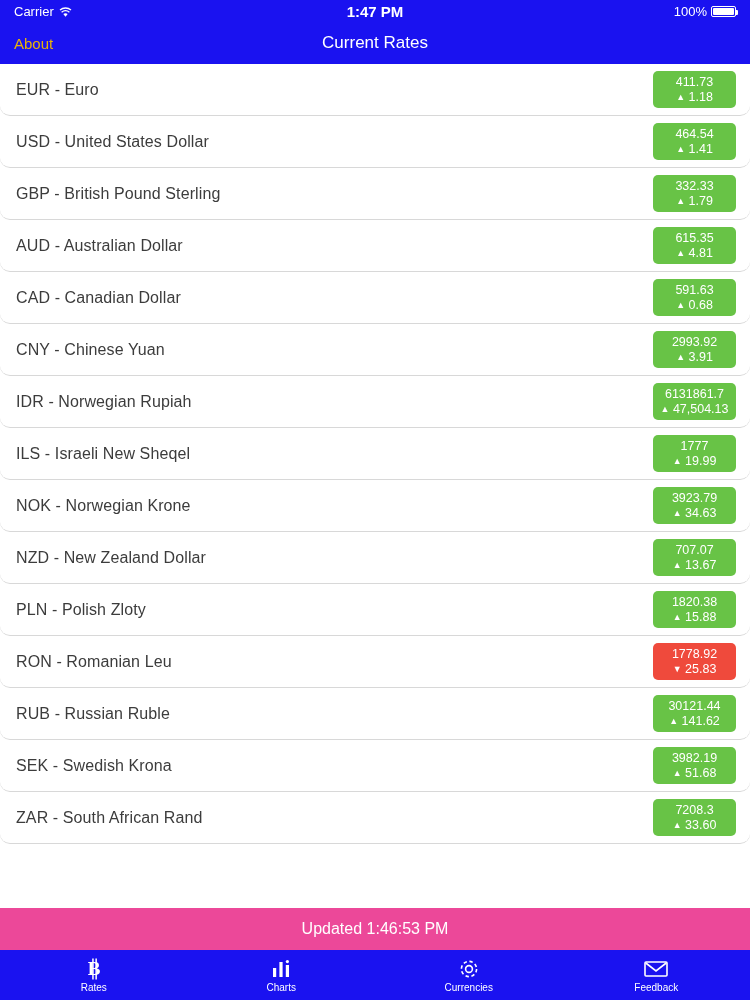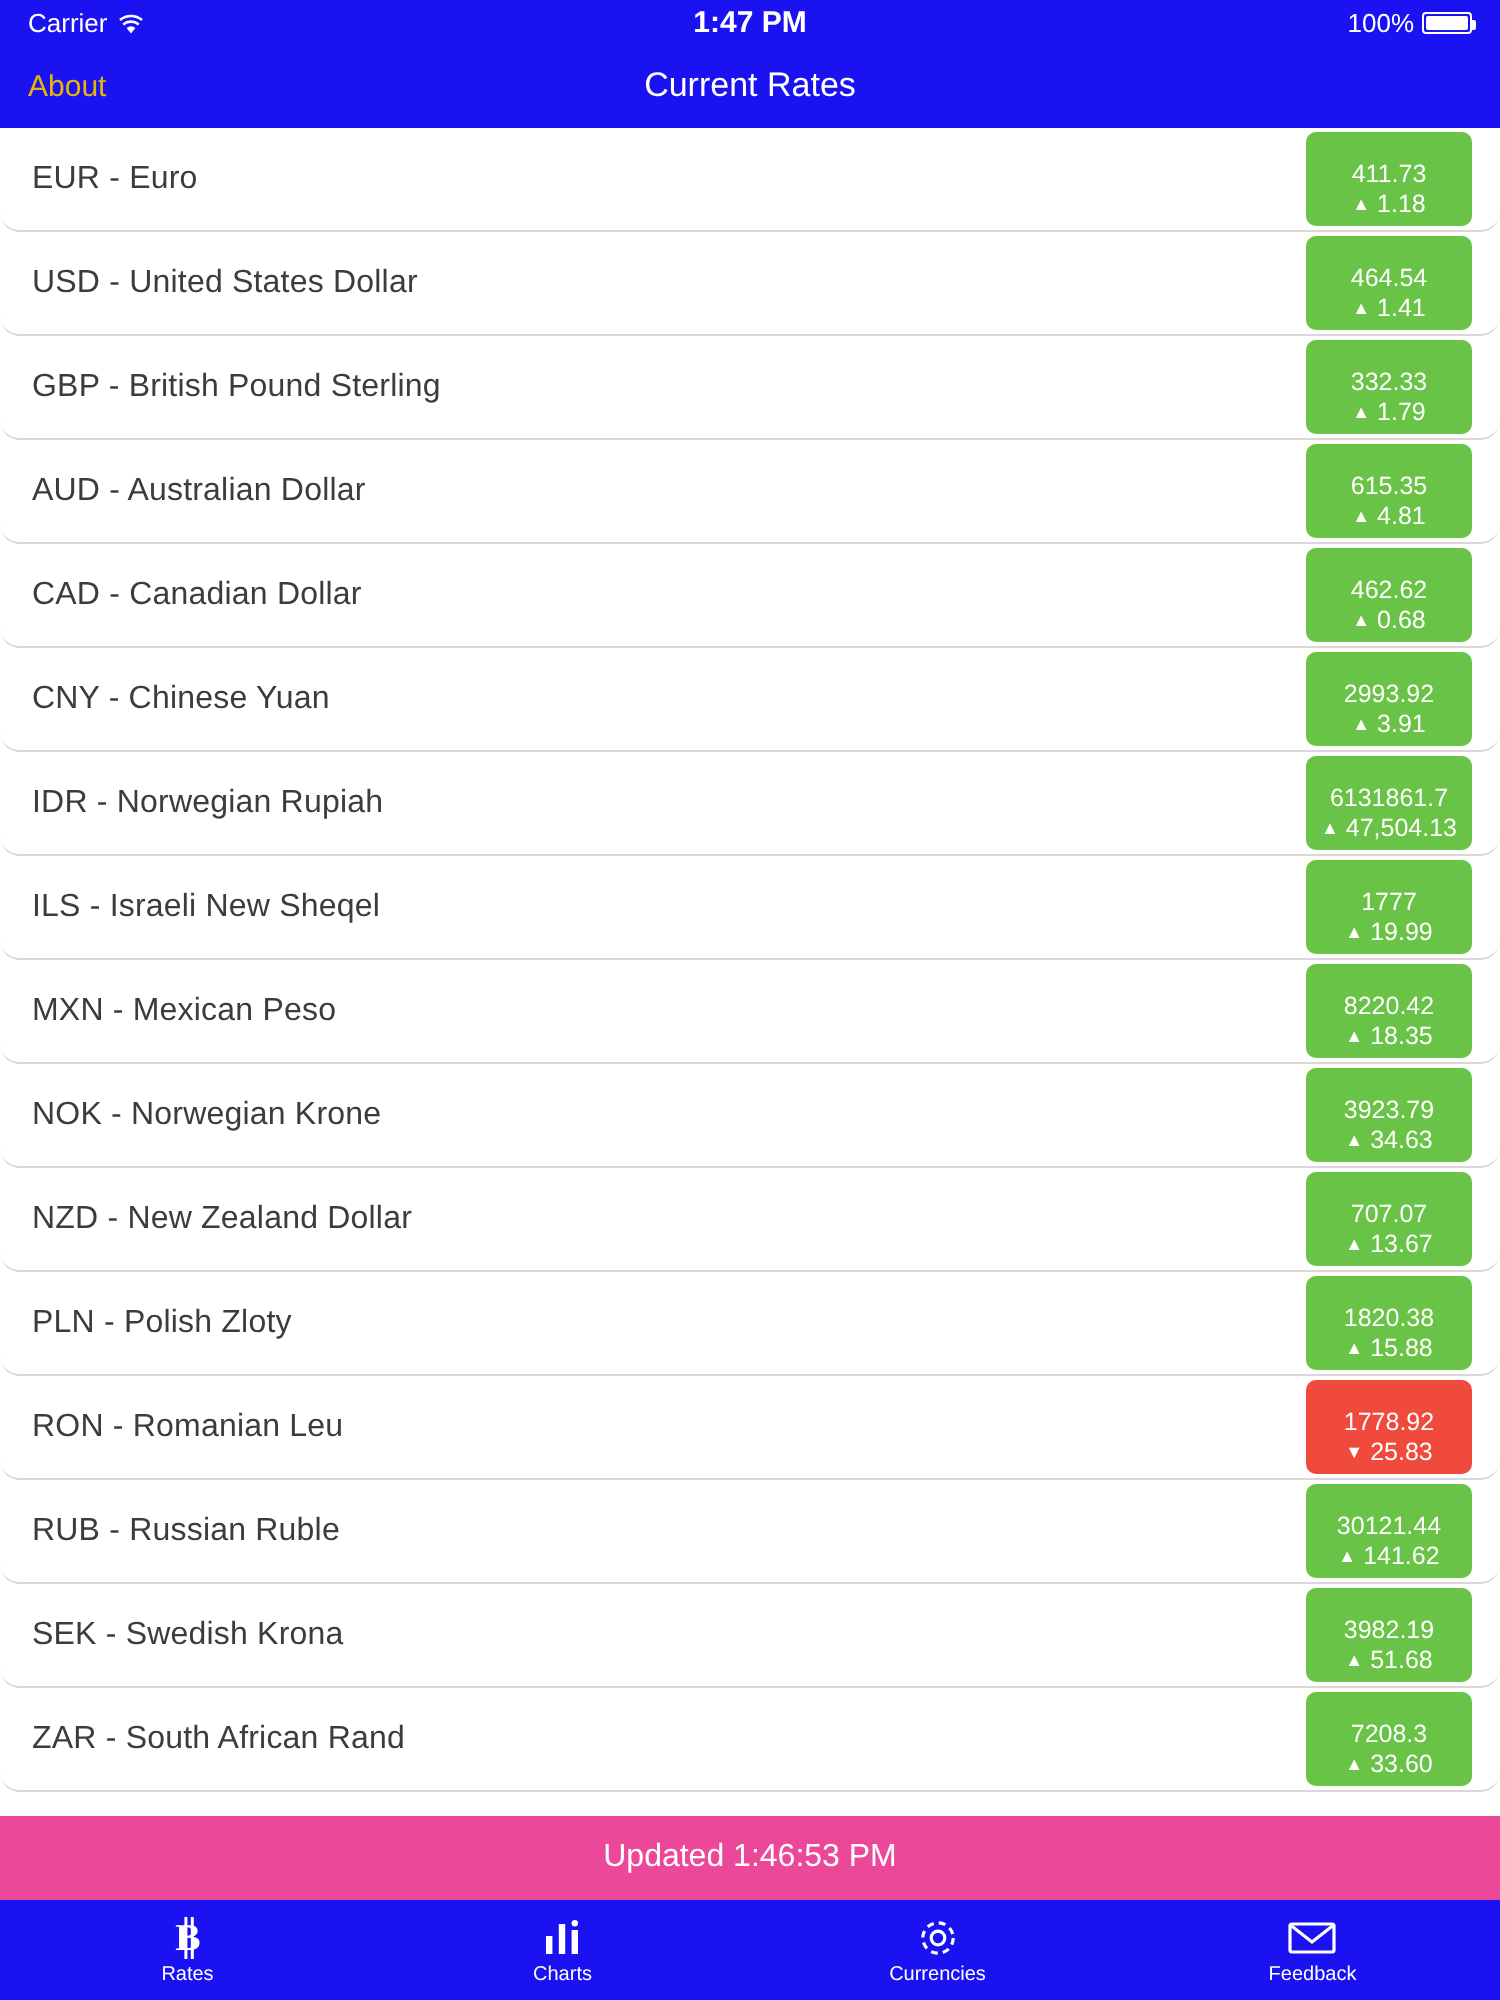--- a/index.html
+++ b/index.html
@@ -107,21 +107,21 @@
     background: #fff;
     border-radius: 10px;
   }
   .row-label {
     font-size: 16px;
     color: #3c3c3c;
     letter-spacing: 0.1px;
   }
   .badge {
     min-width: 83px;
-    padding: 14px 6px 4px 6px;
+    padding: 4px 6px 4px 6px;
     border-radius: 5px;
     color: #ffffff;
     text-align: center;
     line-height: 1.15;
     font-size: 12.5px;
   }
   .badge .rate { display: block; font-size: 12.5px; }
   .badge .delta {
     display: block;
     font-size: 12.5px;
@@ -224,21 +224,21 @@
       <div class="row">
         <div class="row-label">AUD - Australian Dollar</div>
         <div class="badge up">
           <span class="rate">615.35</span>
           <span class="delta"><span class="arrow">▲</span> <span>4.81</span></span>
         </div>
       </div>
       <div class="row">
         <div class="row-label">CAD - Canadian Dollar</div>
         <div class="badge up">
-          <span class="rate">462.62</span>
+          <span class="rate">591.63</span>
           <span class="delta"><span class="arrow">▲</span> <span>0.68</span></span>
         </div>
       </div>
       <div class="row">
         <div class="row-label">CNY - Chinese Yuan</div>
         <div class="badge up">
           <span class="rate">2993.92</span>
           <span class="delta"><span class="arrow">▲</span> <span>3.91</span></span>
         </div>
       </div>
@@ -247,27 +247,20 @@
         <div class="badge up">
           <span class="rate">6131861.7</span>
           <span class="delta"><span class="arrow">▲</span> <span>47,504.13</span></span>
         </div>
       </div>
       <div class="row">
         <div class="row-label">ILS - Israeli New Sheqel</div>
         <div class="badge up">
           <span class="rate">1777</span>
           <span class="delta"><span class="arrow">▲</span> <span>19.99</span></span>
-        </div>
-      </div>
-      <div class="row">
-        <div class="row-label">MXN - Mexican Peso</div>
-        <div class="badge up">
-          <span class="rate">8220.42</span>
-          <span class="delta"><span class="arrow">▲</span> <span>18.35</span></span>
         </div>
       </div>
       <div class="row">
         <div class="row-label">NOK - Norwegian Krone</div>
         <div class="badge up">
           <span class="rate">3923.79</span>
           <span class="delta"><span class="arrow">▲</span> <span>34.63</span></span>
         </div>
       </div>
       <div class="row">

